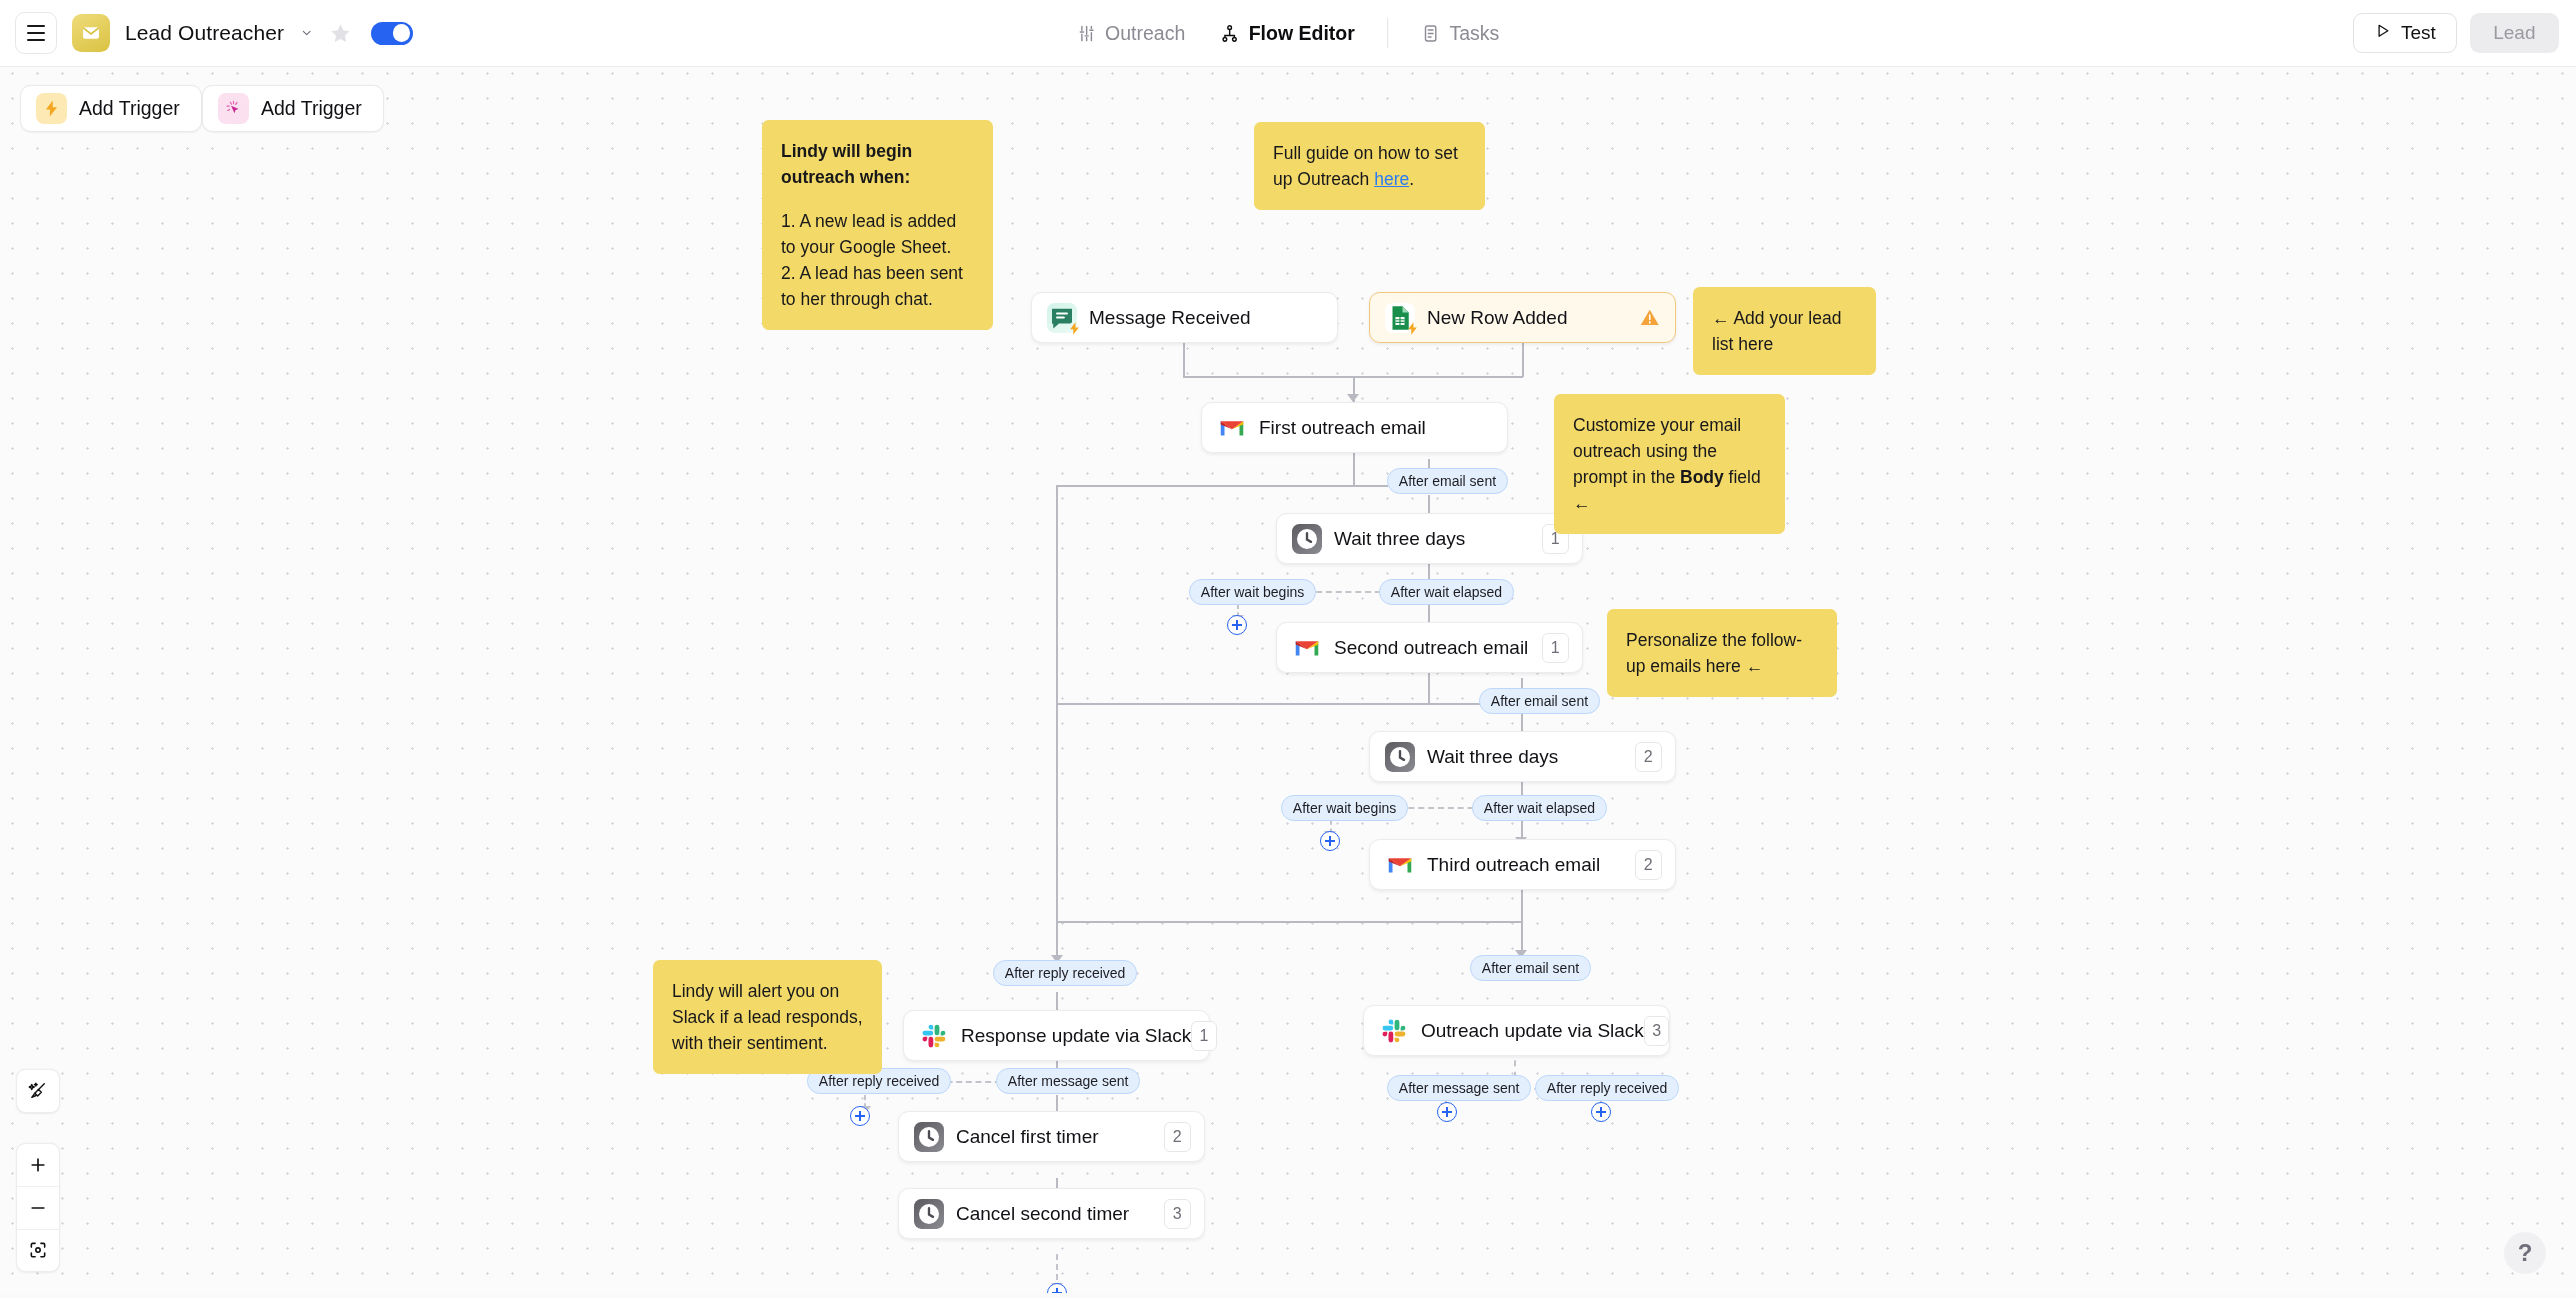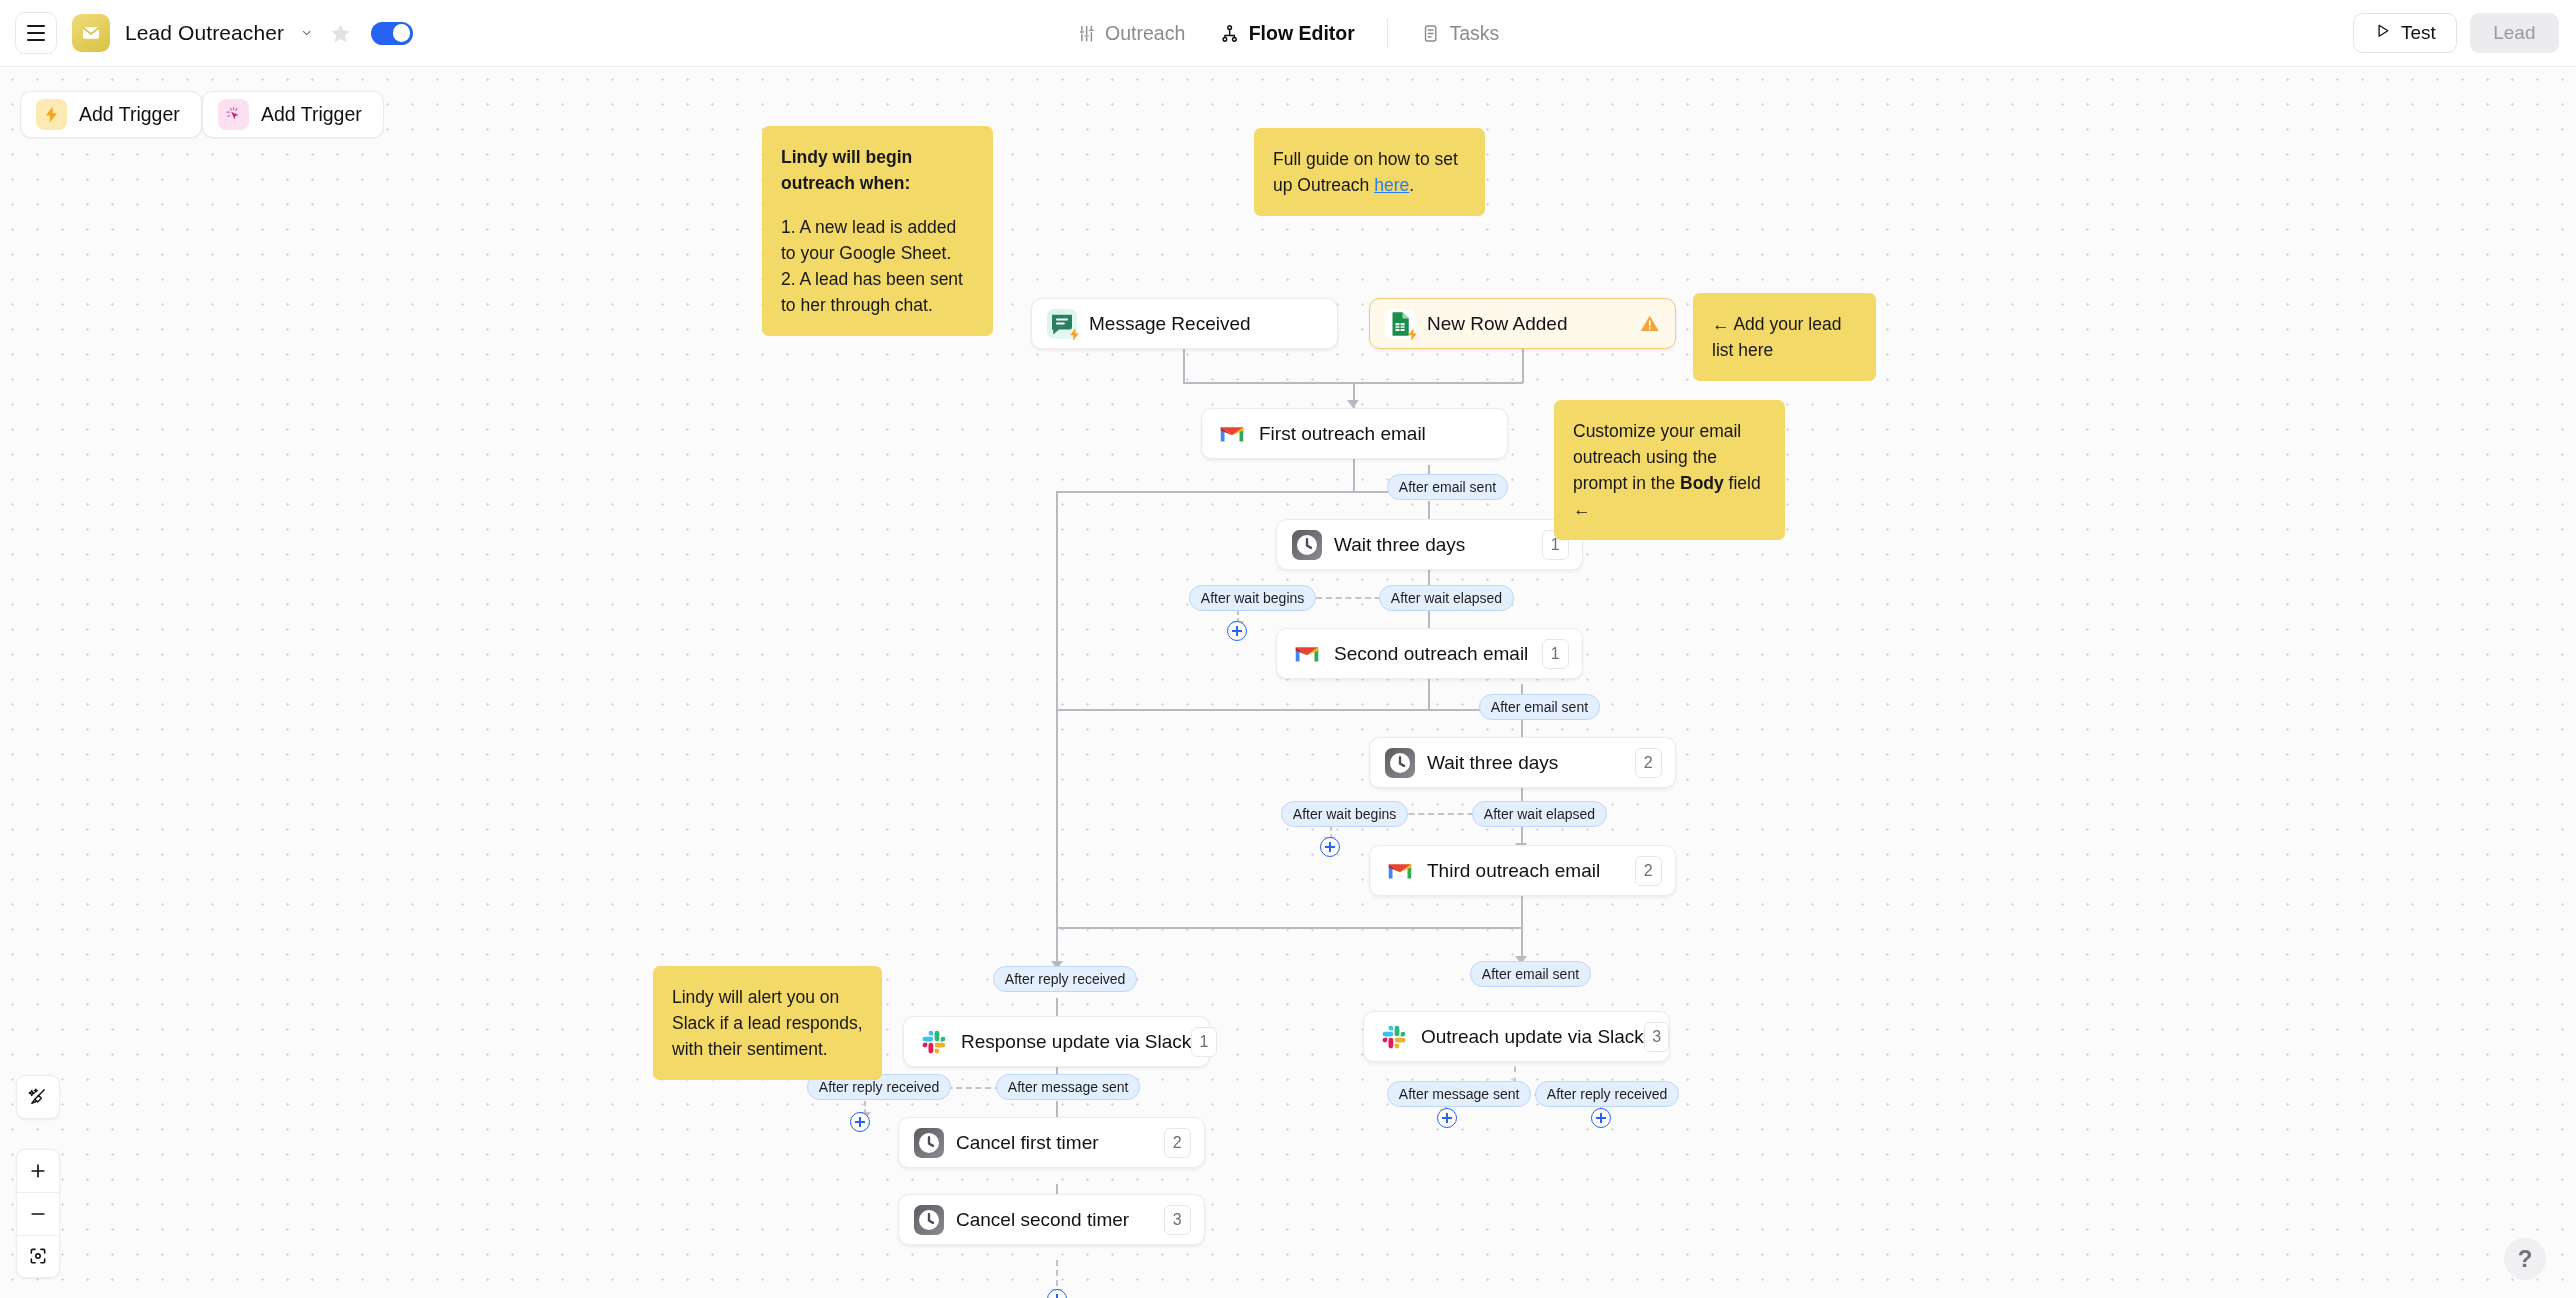--- a/index.html
+++ b/index.html
@@ -73,21 +73,21 @@
   }
   .btn-test svg { width: 17.5px; height: 17.5px; }
   .btn-save {
     height: 40px; padding: 0 23px; border-radius: 9.4px;
     background:#ececee; color:#9a9aa1; font-size:19px;
     display:flex; align-items:center; border:none; cursor:default;
   }
 
   
   .canvas {
-    position:absolute; top:67px; left:0; width:2576px; height:1232px;
+    position:absolute; top:61px; left:0; width:2576px; height:1232px;
     background-color:#fbfbfc;
     background-image: radial-gradient(#d7d7dd 1.1px, transparent 1.1px);
     background-size: 25px 25px;
     overflow:hidden;
     padding-left:32px;
   }
 
   
   .pill-btn {
     position:absolute; display:flex; align-items:center; gap:12px;
@@ -299,20 +299,23 @@
   </div>
 
   <div class="note" style="left:1693px; top:226px; width:183px; display:flex; align-items:center; min-height:65px;">
     <span>← Add your lead list here</span>
   </div>
 
   <div class="note" style="left:1554px; top:333px; width:231px;">
     <span>Customize your email outreach using the prompt in the </span><b>Body</b><span> field ←</span>
   </div>
 
+  <div class="note" style="left:1607px; top:548px; width:230px;">
+    <span>Personalize the follow-up emails here ←</span>
+  </div>
 
   <div class="note" style="left:653px; top:899px; width:229px;">
     <span>Lindy will alert you on Slack if a lead responds, with their sentiment.</span>
   </div>
 
   <div class="ln lnv" style="left:1183px; top:282px; height:34px;"></div>
   <div class="ln lnv" style="left:1522px; top:282px; height:34px;"></div>
   <div class="ln lnh" style="left:1183px; top:315px; width:340px;"></div>
   <div class="ln lnv" style="left:1353px; top:315px; height:28px;"></div>
   <div class="arrow" style="left:1347px; top:333px;"></div>

